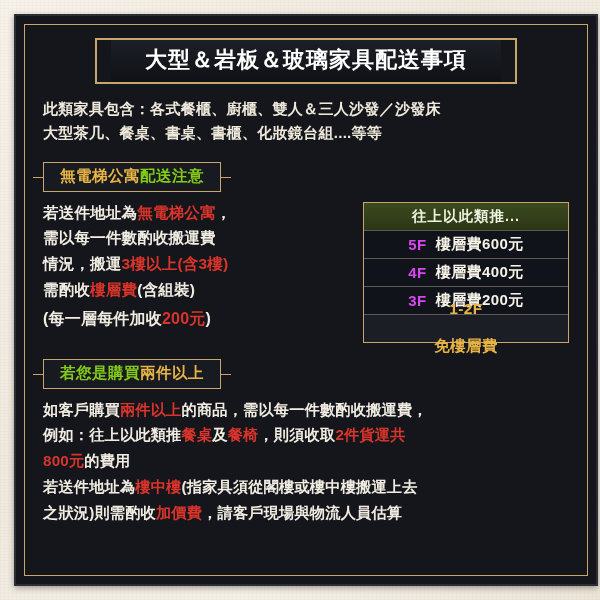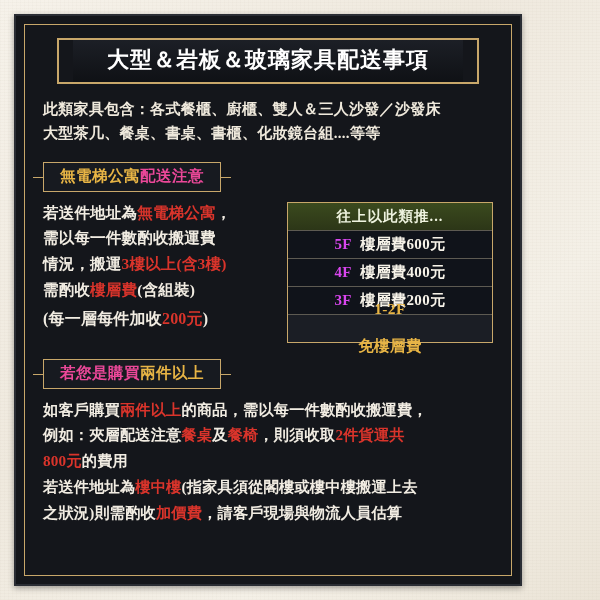--- a/index.html
+++ b/index.html
@@ -25,28 +25,27 @@
   .paper-grain {
     position: absolute;
     inset: 0;
     background:
       repeating-linear-gradient(0deg, rgba(180,168,148,0.05) 0 1px, rgba(255,255,255,0) 1px 3px),
       repeating-linear-gradient(90deg, rgba(180,168,148,0.04) 0 1px, rgba(255,255,255,0) 1px 4px);
     pointer-events: none;
   }
   .card {
     position: relative;
-    width: 508px;
+    width: 584px;
     height: 572px;
     box-sizing: border-box;
     background: #14161b;
     border: 2px solid #2a2d34;
     box-shadow: 0 2px 6px rgba(0,0,0,0.35);
     overflow: hidden;
-    font-family: Liberation Serif, serif;
   }
   .card-inner {
     position: absolute;
     inset: 8px;
     border: 1px solid #c8a76a;
     box-sizing: border-box;
     padding: 0 18px;
   }
 
   
@@ -120,21 +119,21 @@
   .sec-head .pill::before { left: -11px; }
   .sec-head .pill::after { right: -11px; }
   .sec-title {
     font-size: 15.5px;
     font-weight: bold;
     color: #f2ede2;
     letter-spacing: 0.5px;
   }
   .hl-gold { color: #e8b545; }
   .hl-red  { color: #d9342b; }
-  .hl-white{ color: #ec4899; }
+  .hl-white{ color: #84cc16; }
 
   
   .two-col {
     display: flex;
     gap: 14px;
     align-items: flex-start;
   }
   .left-col { flex: 1 1 auto; min-width: 0; }
   .body-text {
     color: #f1ece2;
@@ -253,21 +252,21 @@
       </div>
 
       <div class="sec-head">
         <div class="pill">
           <span class="sec-title"><span class="hl-white">若您是購買</span><span class="hl-gold">兩件以上</span></span>
         </div>
       </div>
 
       <div class="para">
         <div class="nowrap"><span>如客戶購買</span><span class="hl-red">兩件以上</span><span>的商品，需以每一件數酌收搬運費，</span></div>
-        <div class="nowrap"><span>例如：夾層配送注意</span><span class="hl-red">餐桌</span><span>及</span><span class="hl-red">餐椅</span><span>，則須收取</span><span class="hl-red">2件貨運共</span></div>
+        <div class="nowrap"><span>例如：往上以此類推</span><span class="hl-red">餐桌</span><span>及</span><span class="hl-red">餐椅</span><span>，則須收取</span><span class="hl-red">2件貨運共</span></div>
         <div class="nowrap"><span class="hl-red">800元</span><span>的費用</span></div>
       </div>
 
 
       <div class="para">
         <div class="nowrap"><span>若送件地址為</span><span class="hl-red">樓中樓</span><span>(指家具須從閣樓或樓中樓搬運上去</span></div>
         <div class="nowrap"><span>之狀況)則需酌收</span><span class="hl-red">加價費</span><span>，請客戶現場與物流人員估算</span></div>
       </div>
 
     </div>

